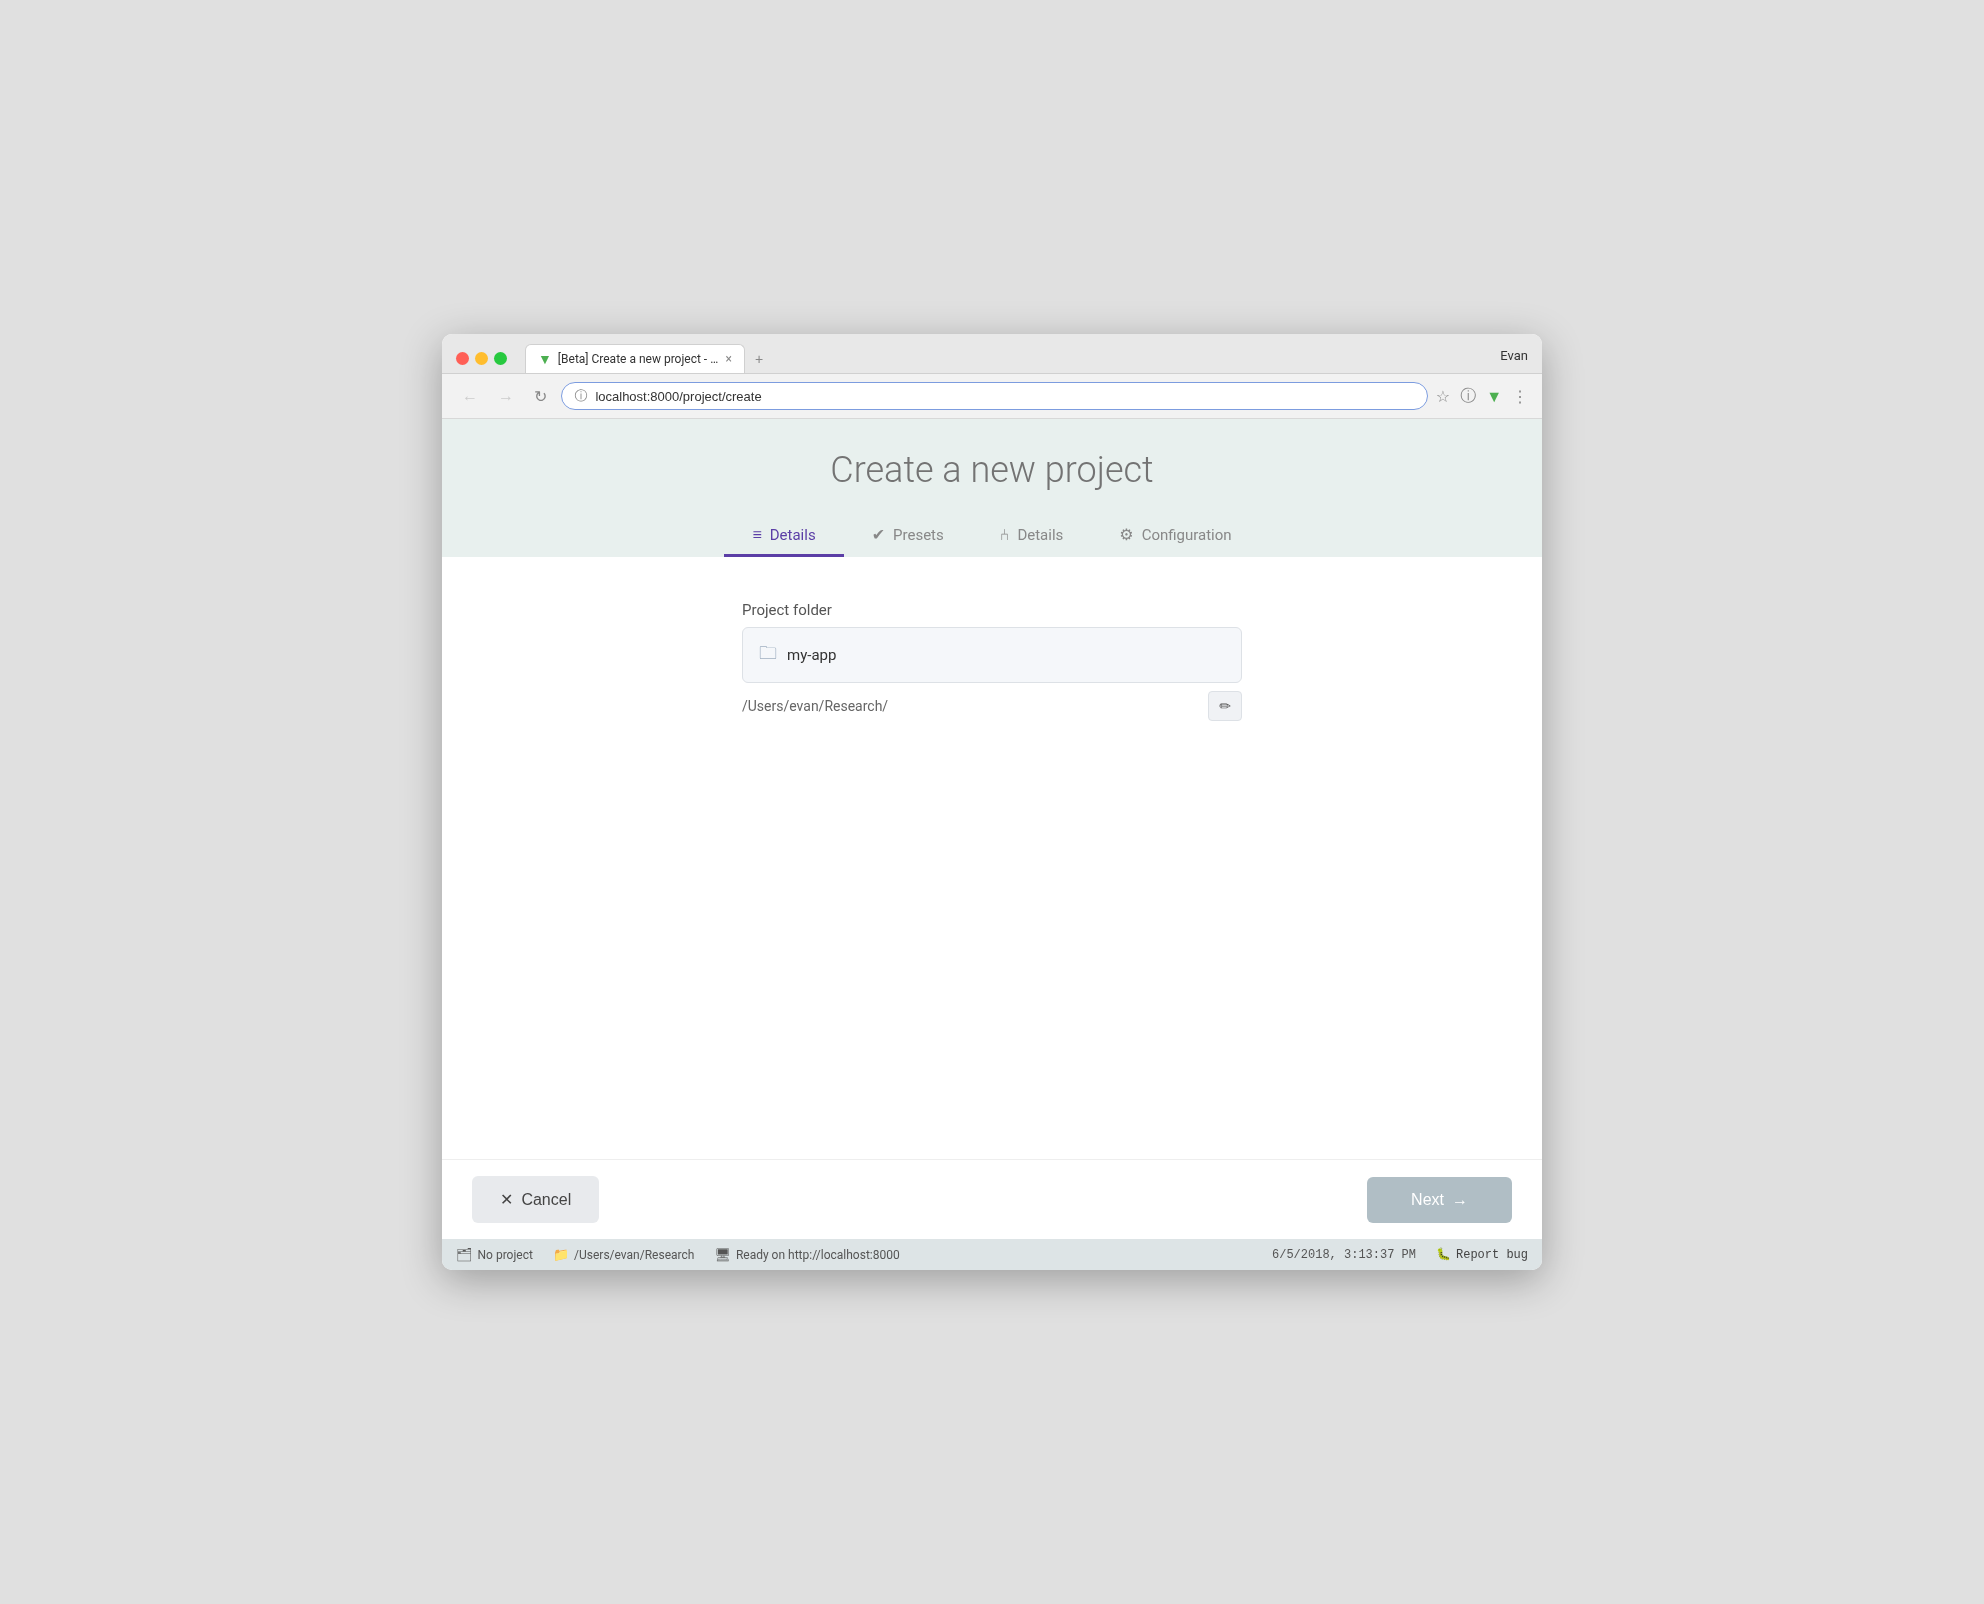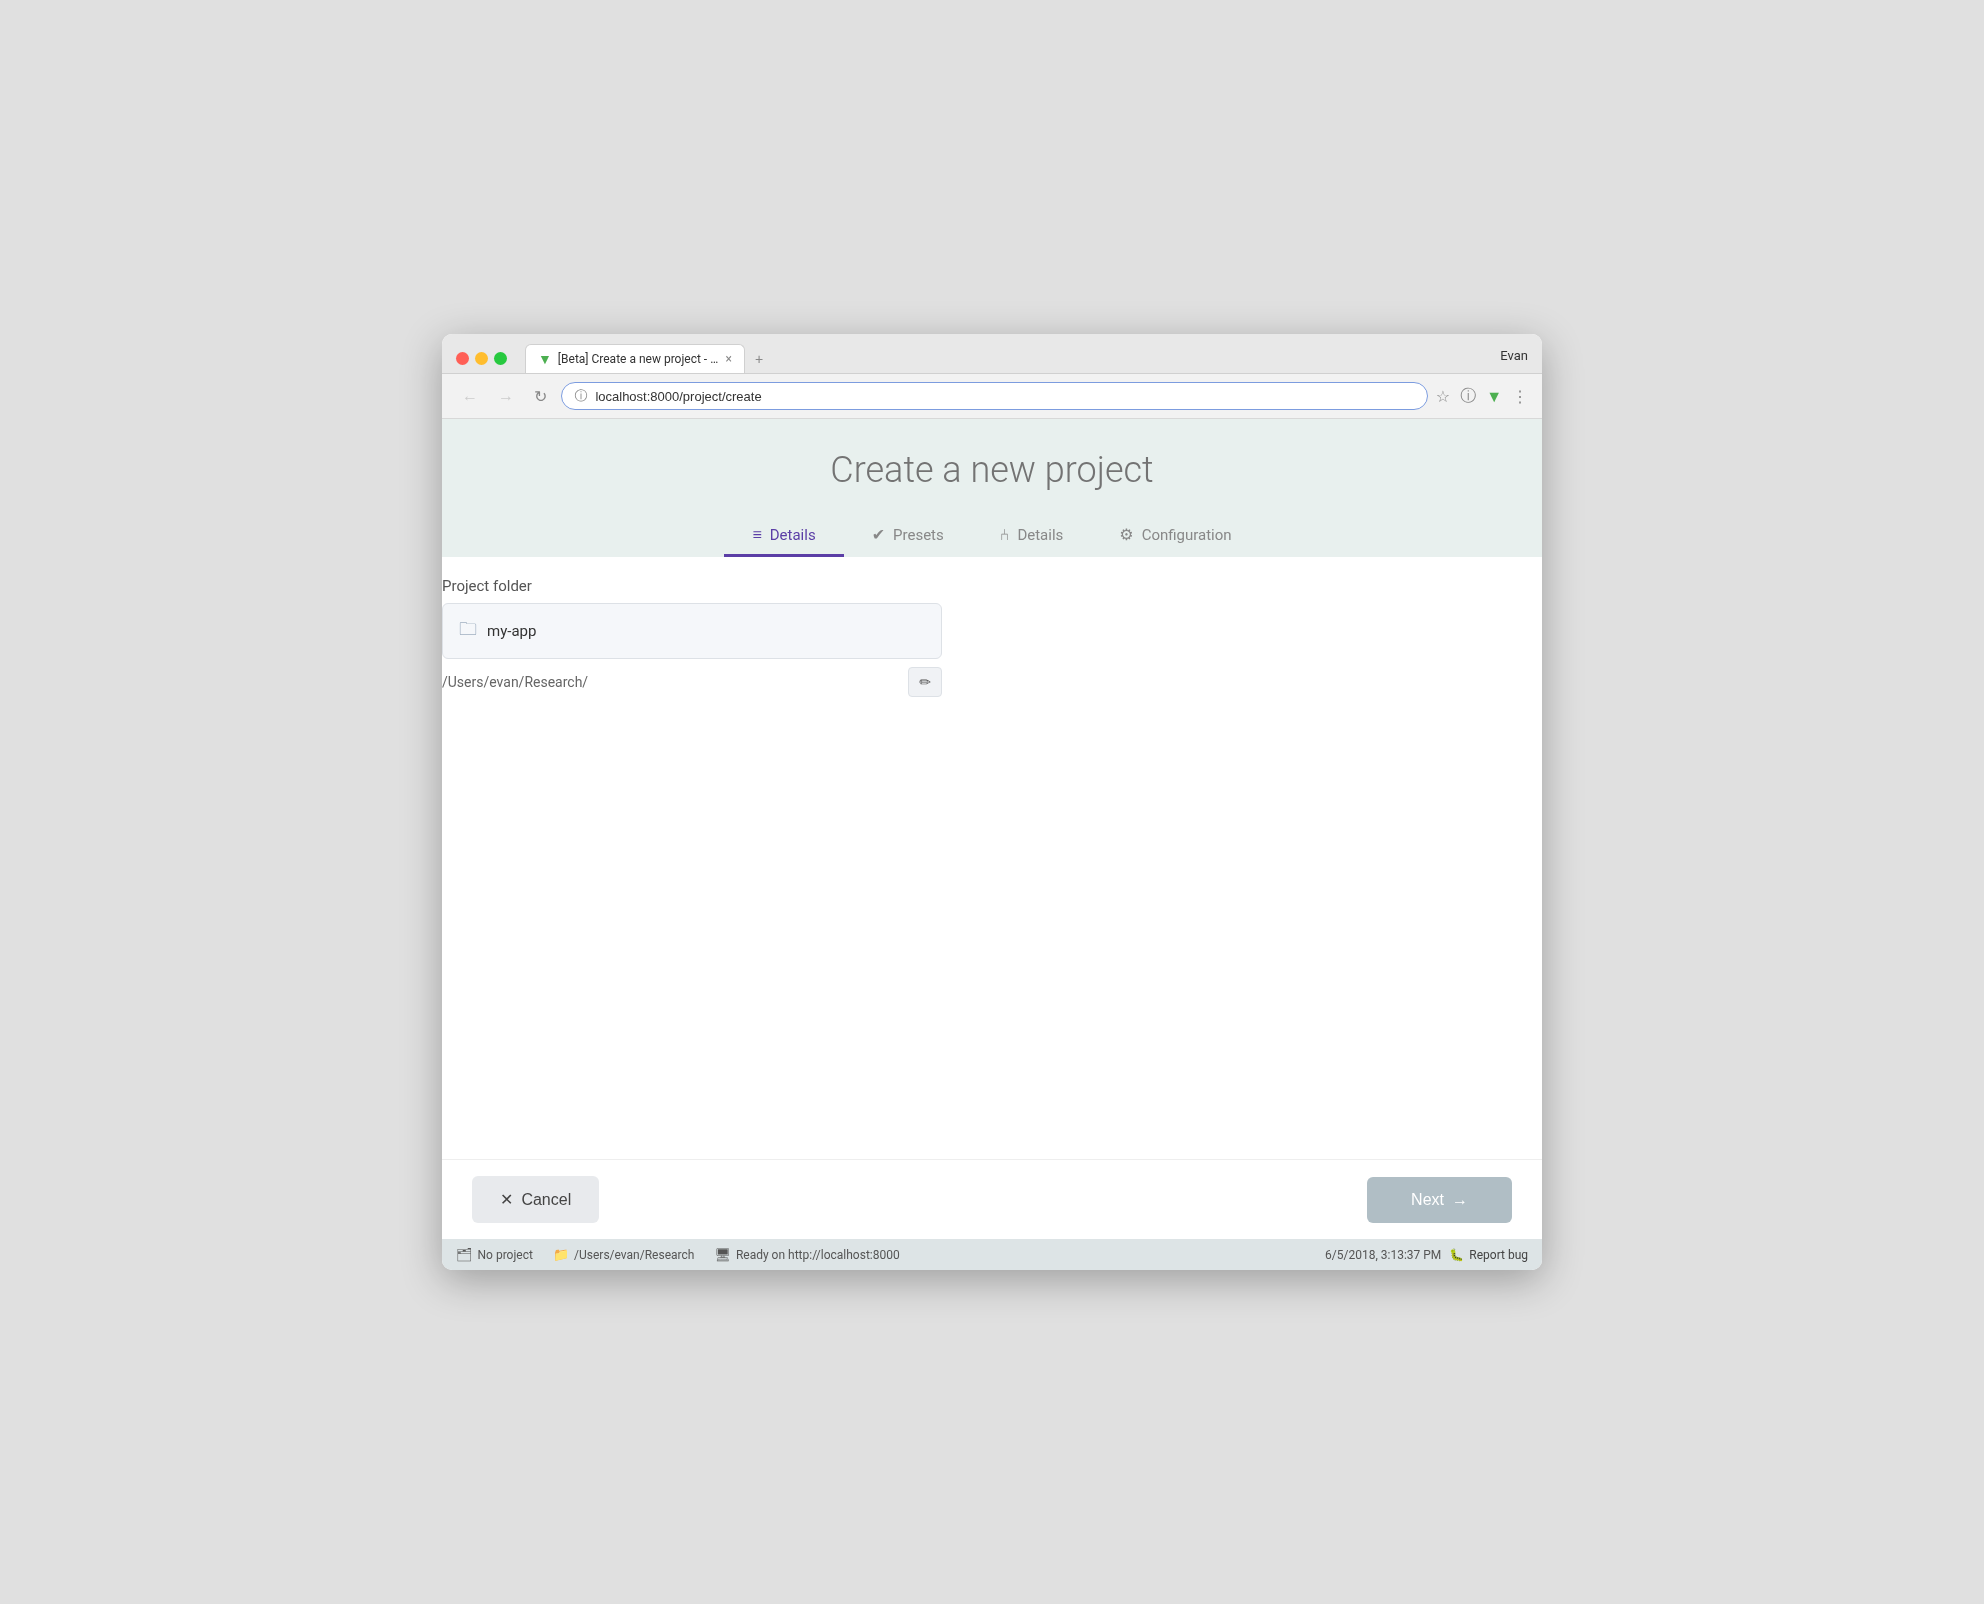--- a/index.html
+++ b/index.html
@@ -170,24 +170,24 @@
       position: relative;
     }
     .tab-item.active {
       color: #5b3ea6;
       border-bottom: 3px solid #5b3ea6;
     }
     .tab-item-icon { font-size: 16px; }
     
     .form-area {
       flex: 1;
-      padding: 20px 0;
+      padding: 44px 0;
       display: flex;
       flex-direction: column;
-      align-items: flex-start;
+      align-items: center;
     }
     .form-inner {
       width: 500px;
     }
     .form-group {
       margin-bottom: 24px;
     }
     .form-label {
       font-size: 15px;
       color: #555;
@@ -329,21 +329,22 @@
     .status-item {
       display: flex;
       align-items: center;
       gap: 5px;
     }
     .status-icon { font-size: 13px; }
     .status-right {
       margin-left: auto;
       display: flex;
       align-items: center;
-      gap: 8px;
+      gap: 20px;
+      font-family: Liberation Mono, monospace;
     }
     .report-bug {
       display: flex;
       align-items: center;
       gap: 5px;
       cursor: pointer;
       color: #444;
     }
   </style>
 </head>

